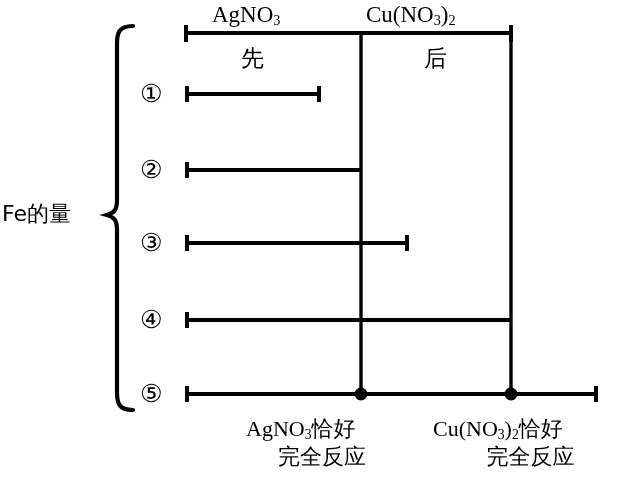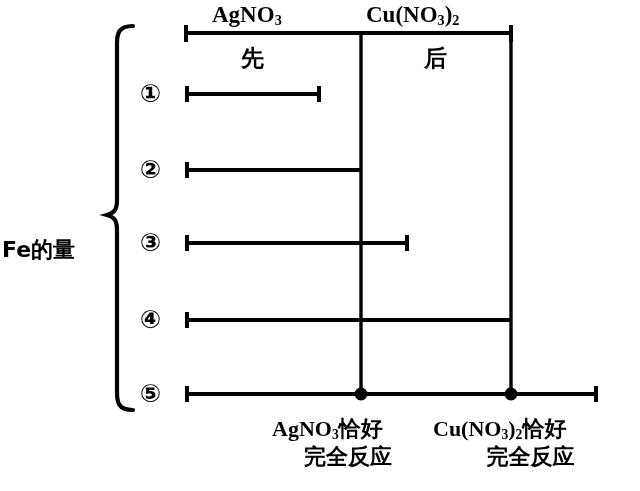--- a/index.html
+++ b/index.html
@@ -11,21 +11,20 @@
     width: 640px;
     height: 491px;
     font-family: "Liberation Serif", "DejaVu Serif", serif;
     color: #000000;
     overflow: hidden;
   }
   #stage {
     position: relative;
     width: 640px;
     height: 491px;
-    font-weight: bold;
   }
   #diagram {
     position: absolute;
     left: 0;
     top: 0;
     width: 640px;
     height: 491px;
   }
   .txt {
     position: absolute;
@@ -39,21 +38,20 @@
   .phase-label {
     font-size: 23px;
     font-family: "DejaVu Sans", "Liberation Sans", sans-serif;
   }
   .circ-num {
     font-size: 25px;
     font-family: "DejaVu Sans", "Liberation Sans", sans-serif;
   }
   .axis-title {
     font-size: 22px;
-    margin-top: 36px;
   }
   .axis-title .cjk {
     font-family: "DejaVu Sans", "Liberation Sans", sans-serif;
   }
   .bottom-label {
     font-size: 22px;
     text-align: center;
   }
   .bottom-label .cjk {
     font-family: "DejaVu Sans", "Liberation Sans", sans-serif;
@@ -139,21 +137,21 @@
   <div class="txt axis-title" style="left:2px; top:203px;">
     <span class="cjk">Fe的量</span>
   </div>
 
   <div class="txt circ-num" style="left:140px; top:81px;"><span>①</span></div>
   <div class="txt circ-num" style="left:140px; top:157px;"><span>②</span></div>
   <div class="txt circ-num" style="left:140px; top:230px;"><span>③</span></div>
   <div class="txt circ-num" style="left:140px; top:307px;"><span>④</span></div>
   <div class="txt circ-num" style="left:140px; top:381px;"><span>⑤</span></div>
 
-  <div class="txt bottom-label" style="left:246px; top:418px; width:190px; text-align:left;margin-left:26px;">
+  <div class="txt bottom-label" style="left:246px; top:418px; width:190px; text-align:left;">
     <span>AgNO</span><sub>3</sub><span class="cjk">恰好</span>
     <span class="l2 cjk" style="text-align:center; width:152px;">完全反应</span>
   </div>
 
   <div class="txt bottom-label" style="left:433px; top:418px; width:230px; text-align:left;">
     <span>Cu(NO</span><sub>3</sub><span>)</span><sub>2</sub><span class="cjk">恰好</span>
     <span class="l2 cjk" style="text-align:center; width:195px;">完全反应</span>
   </div>
 
 </div>

